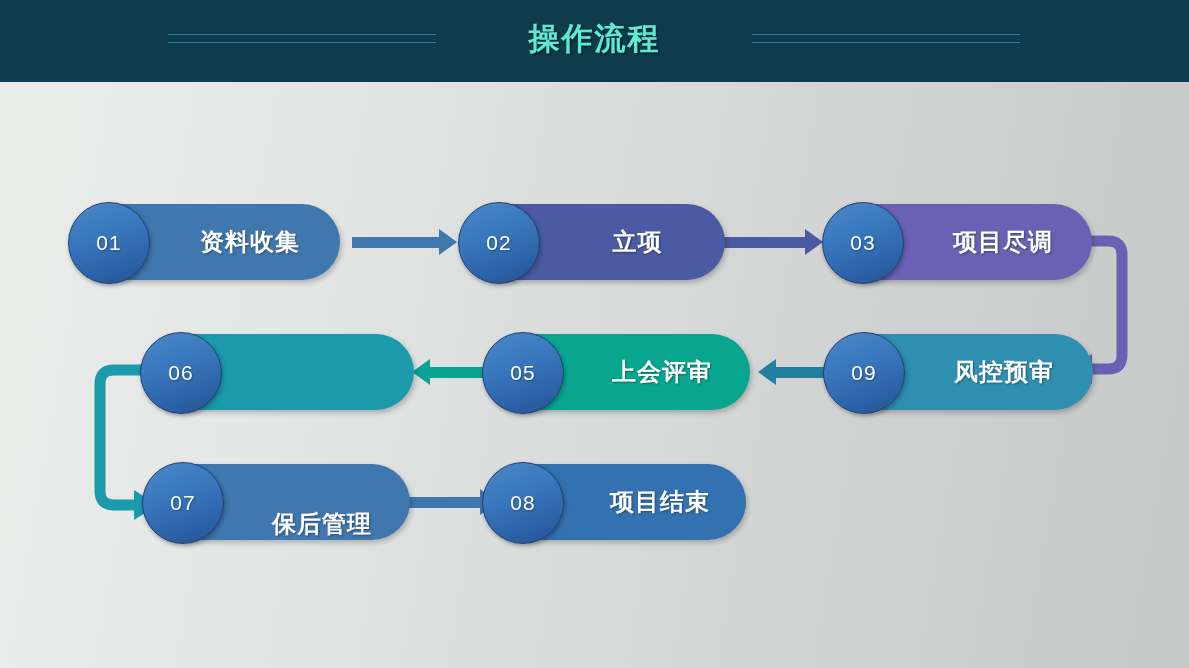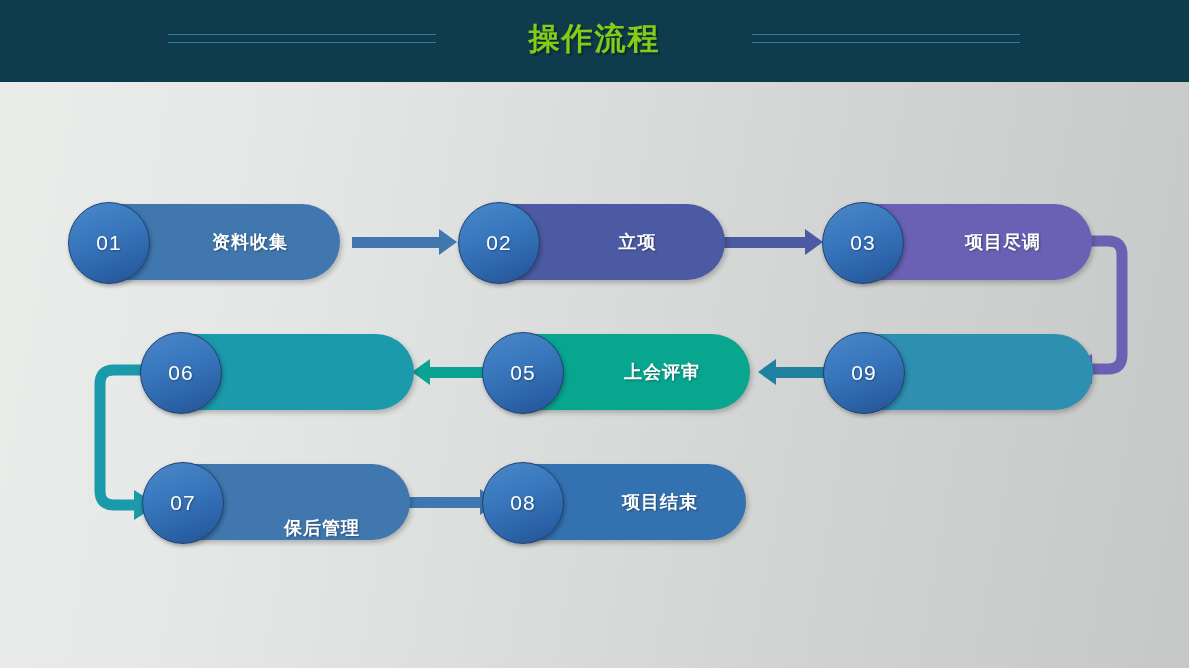--- a/index.html
+++ b/index.html
@@ -26,21 +26,21 @@
     left: 0; top: 0;
     width: 1189px;
     height: 82px;
     background: #0e3c4c;
   }
   #header-title {
     position: absolute;
     left: 0; top: 18px;
     width: 1189px;
     text-align: center;
-    color: #84cc16;
+    color: #5eead4;
     font-size: 31px;
     font-weight: bold;
     letter-spacing: 2px;
     text-shadow: 2px 2px 2px rgba(0,0,0,0.35);
   }
   .deco-lines {
     position: absolute;
     top: 34px;
     height: 12px;
   }
@@ -57,21 +57,21 @@
   .node {
     position: absolute;
     height: 76px;
     border-radius: 38px;
     box-shadow: 2px 3px 5px rgba(0,0,0,0.22);
     display: flex;
     align-items: center;
   }
   .node .label {
     color: #ffffff;
-    font-size: 18px;
+    font-size: 24px;
     font-weight: bold;
     letter-spacing: 1px;
     text-shadow: 1px 1px 2px rgba(0,0,0,0.35);
     white-space: nowrap;
     margin-left: 14px;
   }
   .badge {
     position: absolute;
     left: -2px;
     top: -2px;
@@ -194,20 +194,23 @@
 
   <div class="node" style="left:824px; top:204px; width:268px; background:#6a61b4;">
     <div class="badge">03</div>
     <div class="label-wrap">
       <span class="label">项目尽调</span>
     </div>
   </div>
 
   <div class="node" style="left:825px; top:334px; width:268px; background:#2e8fb0;">
     <div class="badge">09</div>
+    <div class="label-wrap">
+      <span class="label">风控预审</span>
+    </div>
   </div>
 
   <div class="node" style="left:484px; top:334px; width:266px; background:#08a68f;">
     <div class="badge">05</div>
     <div class="label-wrap">
       <span class="label">上会评审</span>
     </div>
   </div>
 
   <div class="node" style="left:142px; top:334px; width:272px; background:#1b9aac;">

